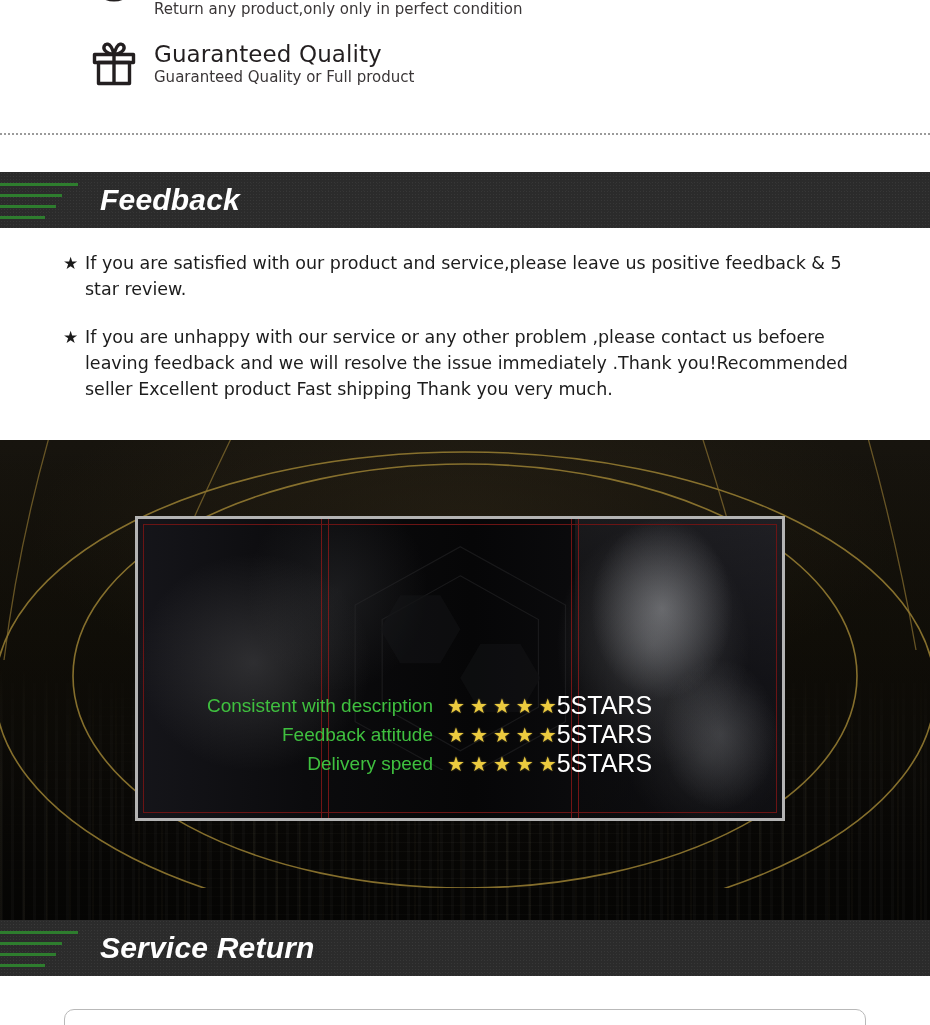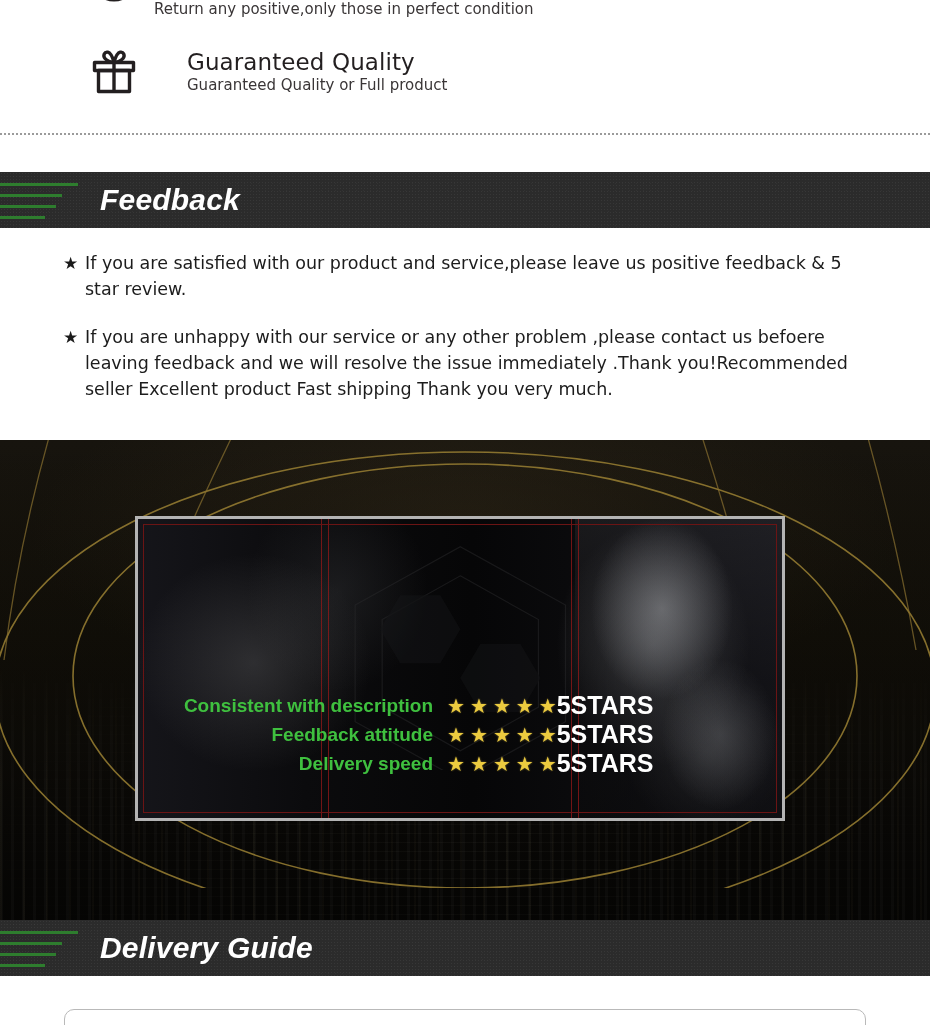--- a/index.html
+++ b/index.html
@@ -26,21 +26,21 @@
   }
   .guarantee-row {
     position: absolute;
     display: flex;
     align-items: center;
   }
   .guarantee-row.row-return {
     left: 88px; top: -30px;
   }
   .guarantee-row.row-quality {
-    left: 88px; top: 46px; gap: 33px;
+    left: 88px; top: 38px;
   }
   .g-icon {
     width: 52px;
     height: 52px;
     flex: 0 0 52px;
     position: relative;
   }
   .g-text {
     margin-left: 14px;
   }
@@ -153,21 +153,20 @@
 
   
   .showcase {
     position: absolute;
     left: 0;
     top: 440px;
     width: 930px;
     height: 520px;
     overflow: hidden;
     background: #bef264;
-    font-weight: bold;
   }
   
   .city-bg {
     position: absolute;
     inset: 0;
     background:
       linear-gradient(180deg, rgba(20,17,12,0.0) 0%, rgba(8,7,5,0.55) 62%, rgba(4,4,3,0.9) 100%),
       radial-gradient(ellipse 65% 45% at 50% 18%, rgba(52,43,26,0.55) 0%, rgba(16,14,10,0) 72%),
       linear-gradient(180deg, #17140e 0%, #141109 38%, #0c0a07 74%, #080705 100%);
   }
@@ -344,21 +343,21 @@
 
 <div class="guarantee-block">
 
   <div class="guarantee-row row-return">
     <div class="g-icon">
       <svg width="52" height="52" viewBox="0 0 52 52" aria-hidden="true">
         <circle cx="26" cy="8" r="21" fill="none" stroke="#231f20" stroke-width="5"></circle>
       </svg>
     </div>
     <div class="g-text">
-      <div class="g-sub">Return any positive,only those in perfect condition</div>
+      <div class="g-sub">Return any product,only only in perfect condition</div>
     </div>
   </div>
 
   <div class="guarantee-row row-quality">
     <div class="g-icon">
       <svg width="52" height="52" viewBox="0 0 52 52" aria-hidden="true">
         <g fill="none" stroke="#231f20" stroke-width="3.4" stroke-linejoin="round">
           <rect x="6.5" y="16.5" width="39" height="8"></rect>
           <rect x="10.5" y="24.5" width="31" height="21"></rect>
           <line x1="26" y1="16.5" x2="26" y2="45.5"></line>
@@ -484,18 +483,18 @@
   </div>
 </div>
 
 <div class="section-header service">
   <div class="hdr-lines">
     <i></i>
       <i></i>
       <i></i>
       <i></i>
   </div>
-  <div class="hdr-title">Delivery Guide</div>
+  <div class="hdr-title">Service Return</div>
 </div>
 
 <div class="service-body">
   <div class="service-card"></div>
 </div>
 
 </body></html>

